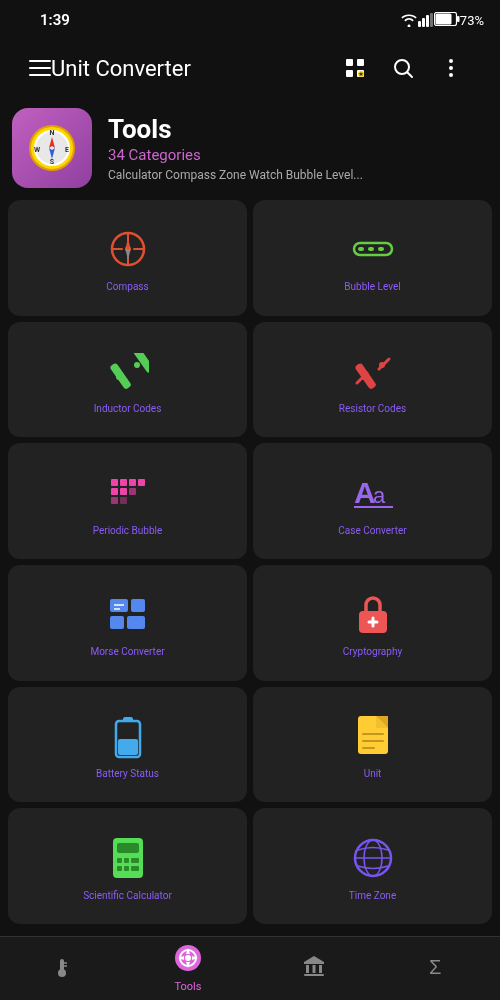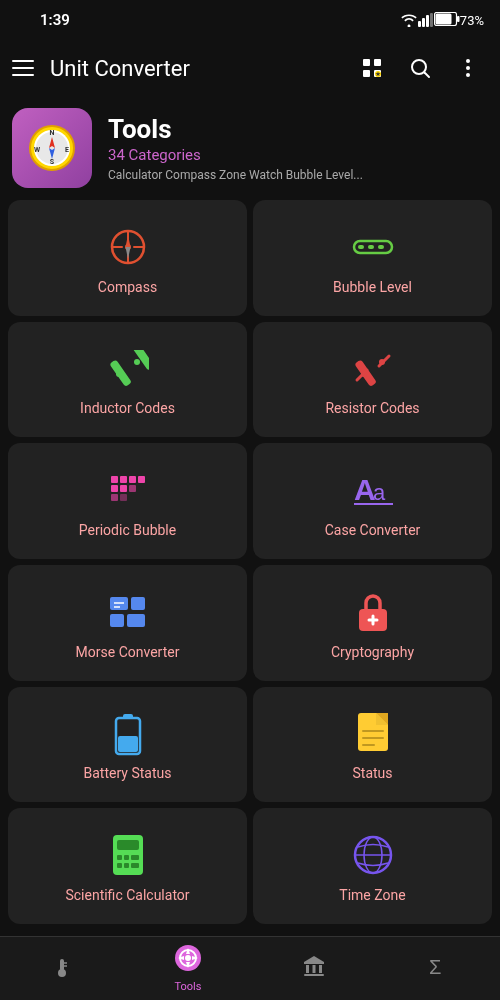--- a/index.html
+++ b/index.html
@@ -31,23 +31,22 @@
       display: flex;
       align-items: center;
       font-size: 13px;
       color: #fff;
     }
 
     
     .app-bar {
       display: flex;
       align-items: center;
-      padding: 8px 12px;
+      padding: 8px 29px;
       height: 64px;
-      gap: 16px;
     }
     .app-bar-title {
       flex: 1;
       font-size: 22px;
       font-weight: 400;
       color: #fff;
     }
     .app-bar-icons {
       display: flex;
       align-items: center;
@@ -119,22 +118,22 @@
     }
     .tool-icon {
       font-size: 36px;
       width: 44px;
       height: 44px;
       display: flex;
       align-items: center;
       justify-content: center;
     }
     .tool-label {
-      font-size: 14px;
-      color: #fca5a5;
+      font-size: 10px;
+      color: #8b5cf6;
       text-align: center;
     }
 
     
     .icon-compass { color: #e05030; }
     .icon-bubble { color: #66cc44; }
     .icon-inductor { color: #55cc55; }
     .icon-resistor { color: #dd4444; }
     .icon-periodic { color: #ee44aa; }
     .icon-case { color: #9966ee; }
@@ -418,21 +417,21 @@
         <rect x="4" y="2" width="30" height="38" rx="3" fill="#ffcc33"></rect>
 
         <polygon points="22,2 34,14 34,2" fill="#e0a820"></polygon>
         <polygon points="22,2 34,14 22,14" fill="#f0c030"></polygon>
 
         <line x1="9" y1="20" x2="29" y2="20" stroke="#c09820" stroke-width="2" stroke-linecap="round"></line>
         <line x1="9" y1="27" x2="29" y2="27" stroke="#c09820" stroke-width="2" stroke-linecap="round"></line>
         <line x1="9" y1="34" x2="20" y2="34" stroke="#c09820" stroke-width="2" stroke-linecap="round"></line>
       </svg>
     </div>
-    <span class="tool-label">Status</span>
+    <span class="tool-label">Unit</span>
   </div>
 
   <div class="tool-cell">
     <div class="tool-icon icon-calculator">
       <svg width="38" height="44" viewBox="0 0 38 44">
 
         <rect x="4" y="2" width="30" height="40" rx="4" fill="#55dd55"></rect>
 
         <rect x="8" y="7" width="22" height="10" rx="2" fill="#2a8a2a"></rect>
 

